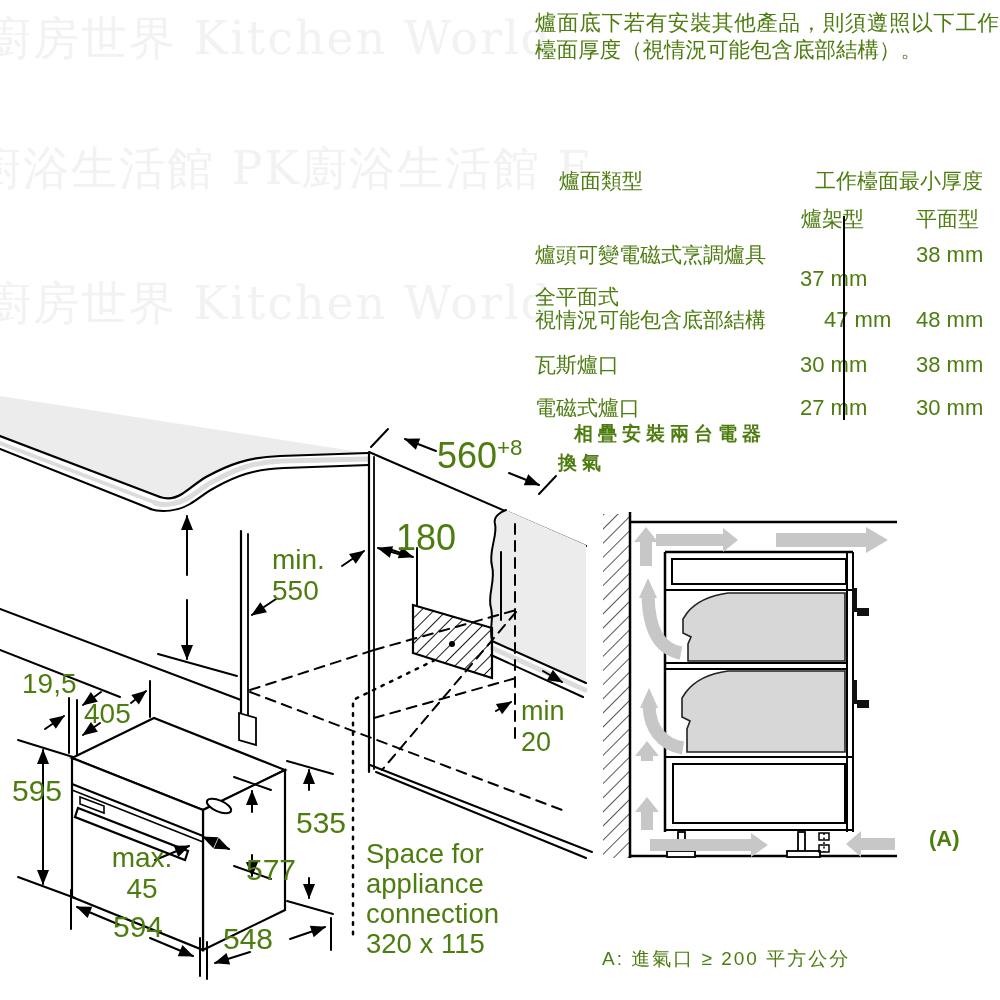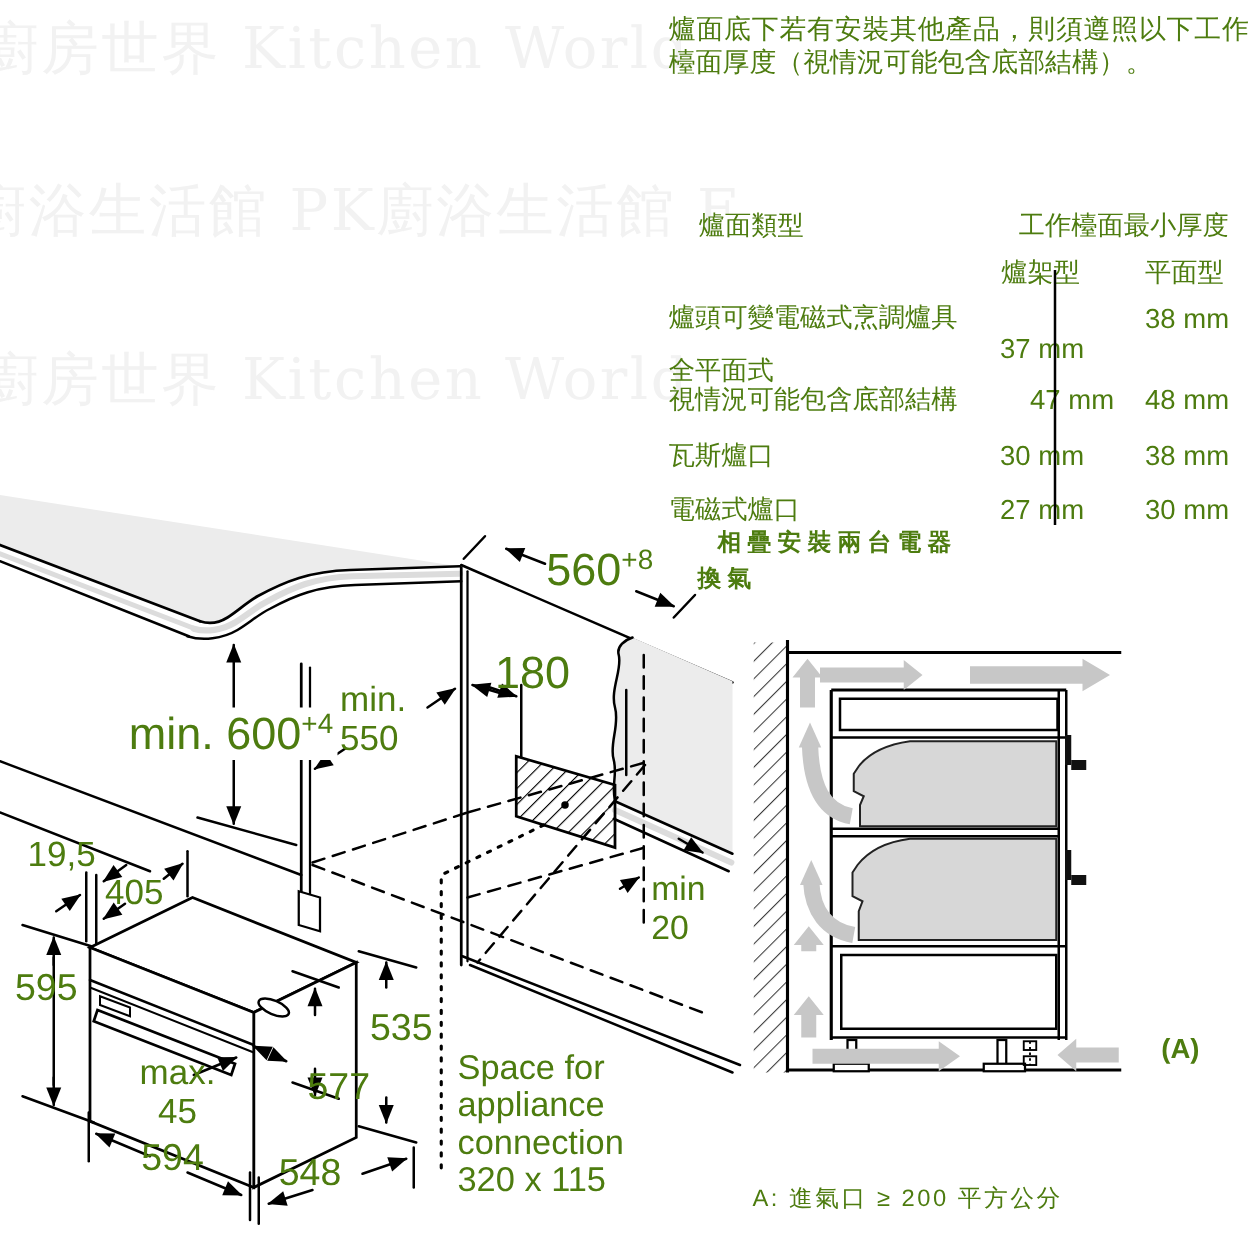--- a/index.html
+++ b/index.html
@@ -61,23 +61,20 @@
 
   <div class="txt heading" style="left:574px;top:421px;">相疊安裝兩台電器</div>
   <div class="txt heading" style="left:558px;top:450px;">換氣</div>
 
   <div class="txt dim" style="left:437px;top:435px;">
     <span>560</span><sup>+8</sup>
   </div>
   <div class="txt dim" style="left:396px;top:517px;">180</div>
   <div class="txt dim2 pre" style="left:272px;top:544px;">min.
 550</div>
-  <div class="txt dim whitebg" style="left:100px;top:566px;">
-    <span>min. 600</span><sup>+4</sup>
-  </div>
   <div class="txt dim2 pre" style="left:521px;top:696px;font-size:27px;">min
 20</div>
   <div class="txt dim2" style="left:22px;top:668px;">19,5</div>
   <div class="txt dim2" style="left:84px;top:698px;">405</div>
   <div class="txt dim" style="left:12px;top:774px;font-size:30px;">595</div>
   <div class="txt dim2 pre" style="left:98px;top:842px;text-align:center;width:88px;">max.
 45</div>
   <div class="txt dim" style="left:246px;top:853px;font-size:30px;">577</div>
   <div class="txt dim" style="left:296px;top:806px;font-size:30px;">535</div>
   <div class="txt dim" style="left:113px;top:910px;font-size:30px;">594</div>

